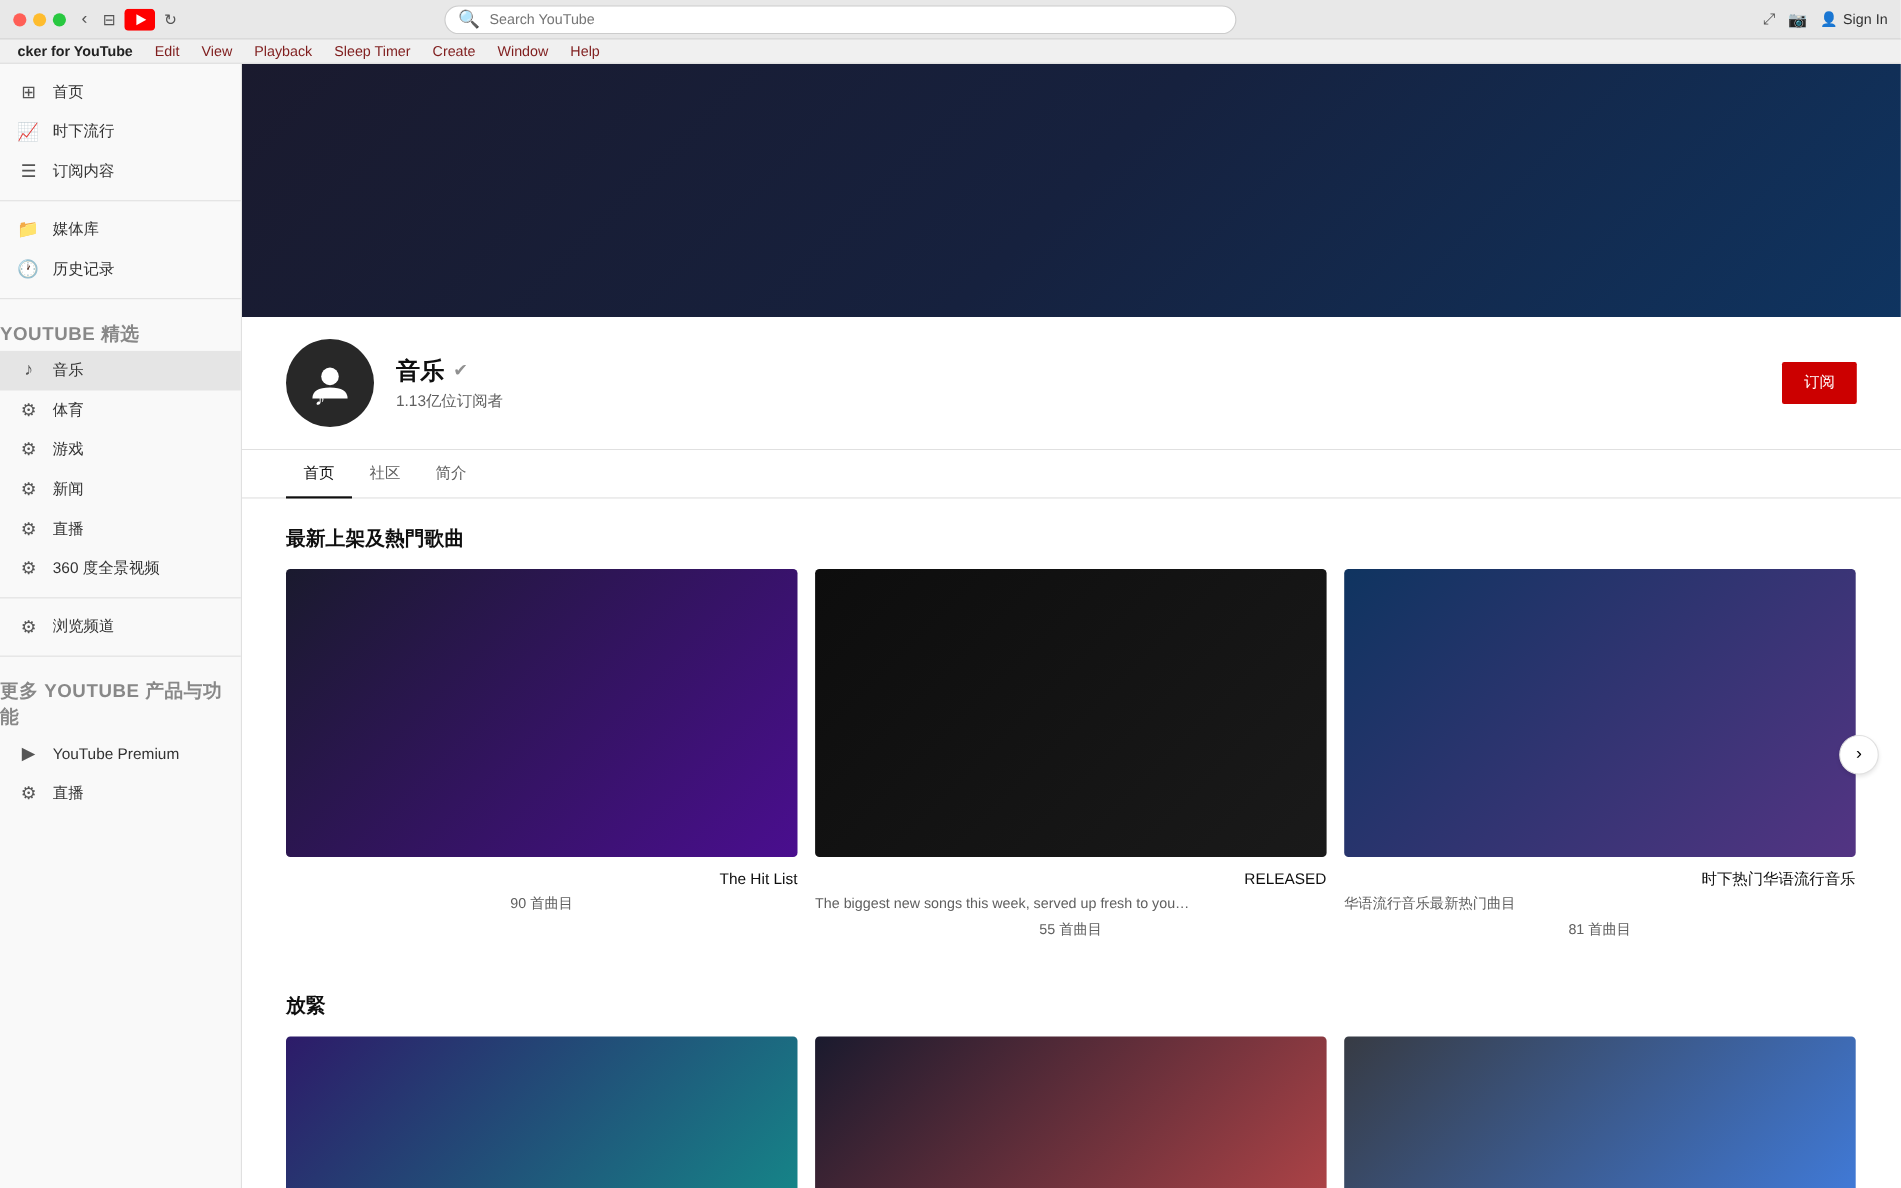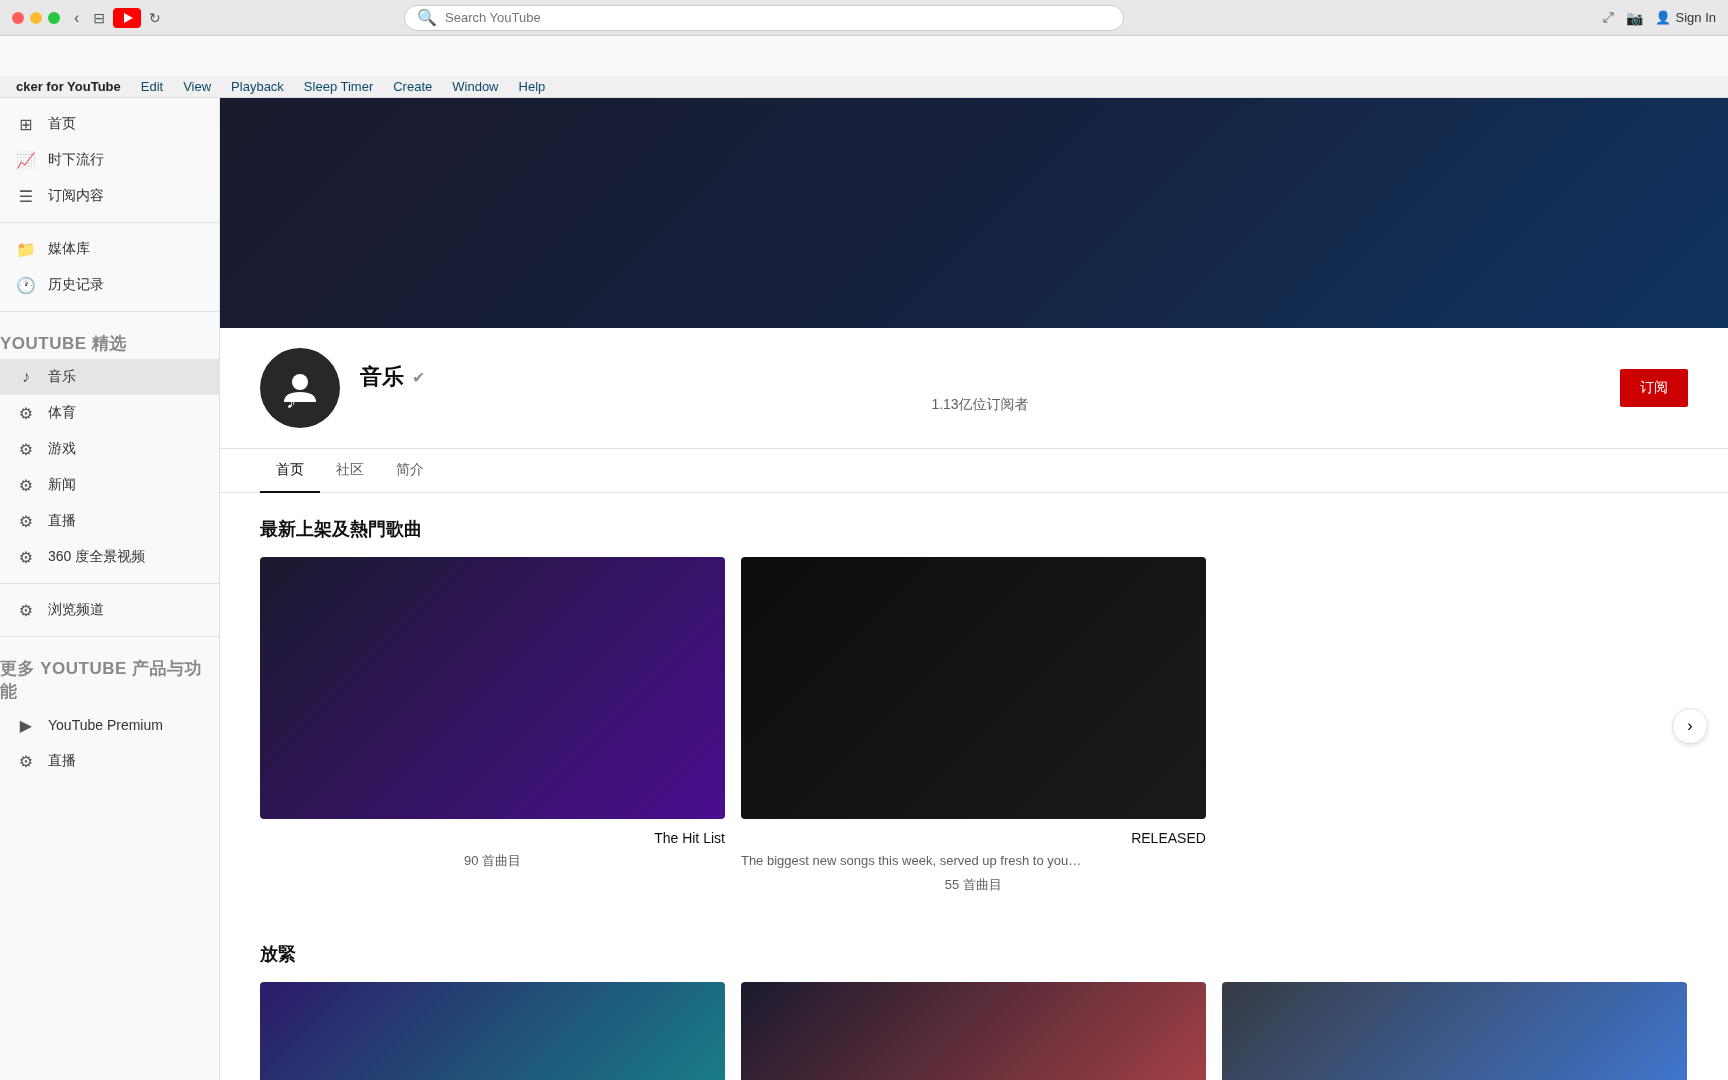--- a/index.html
+++ b/index.html
@@ -47,23 +47,22 @@
     
     .menubar {
       height: 22px;
       background: #f0f0f0;
       display: flex;
       align-items: center;
       padding: 0 8px;
       gap: 4px;
       border-bottom: 1px solid #ddd;
       flex-shrink: 0;
-      margin-top: 40px;
-    }
-    .menubar-item { font-size: 13px; color: #0c4a6e; padding: 2px 8px; cursor: pointer; border-radius: 4px; }
+    }
+    .menubar-item { font-size: 13px; color: #7f1d1d; padding: 2px 8px; cursor: pointer; border-radius: 4px; }
     .menubar-app { font-weight: bold; font-size: 13px; color: #222; padding: 2px 8px; }
 
     
     .app-body {
       display: flex;
       flex: 1;
       overflow: hidden;
     }
 
     
@@ -127,21 +126,21 @@
       display: flex;
       align-items: center;
       justify-content: center;
       flex-shrink: 0;
     }
     .channel-avatar svg { width: 48px; height: 48px; }
     .channel-meta { flex: 1; }
     .channel-name-row { display: flex; align-items: center; gap: 8px; }
     .channel-name { font-size: 22px; font-weight: 600; color: #0f0f0f; }
     .verified-icon { color: #909090; font-size: 16px; }
-    .channel-subs { font-size: 14px; color: #606060; margin-top: 4px; text-align: center; }
+    .channel-subs { font-size: 14px; color: #606060; margin-top: 4px; }
     .subscribe-btn {
       background: #cc0000;
       color: white;
       border: none;
       border-radius: 2px;
       padding: 10px 20px;
       font-size: 14px;
       font-weight: 500;
       cursor: pointer;
       flex-shrink: 0;
@@ -384,20 +383,26 @@
           <div class="playlist-count">90 首曲目</div>
         </div>
 
         <div class="playlist-card">
           <div class="playlist-thumbnail thumbnail-bg-2"></div>
           <div class="playlist-title">RELEASED</div>
           <div class="playlist-desc">The biggest new songs this week, served up fresh to you…</div>
           <div class="playlist-count">55 首曲目</div>
         </div>
 
+        <div class="playlist-card">
+          <div class="playlist-thumbnail thumbnail-bg-3"></div>
+          <div class="playlist-title">时下热门华语流行音乐</div>
+          <div class="playlist-desc">华语流行音乐最新热门曲目</div>
+          <div class="playlist-count">81 首曲目</div>
+        </div>
 
         <div class="scroll-arrow">
           <span>›</span>
         </div>
       </div>
     </div>
 
     <div class="content-section">
       <div class="section-title">放緊</div>
       <div class="playlist-grid">

